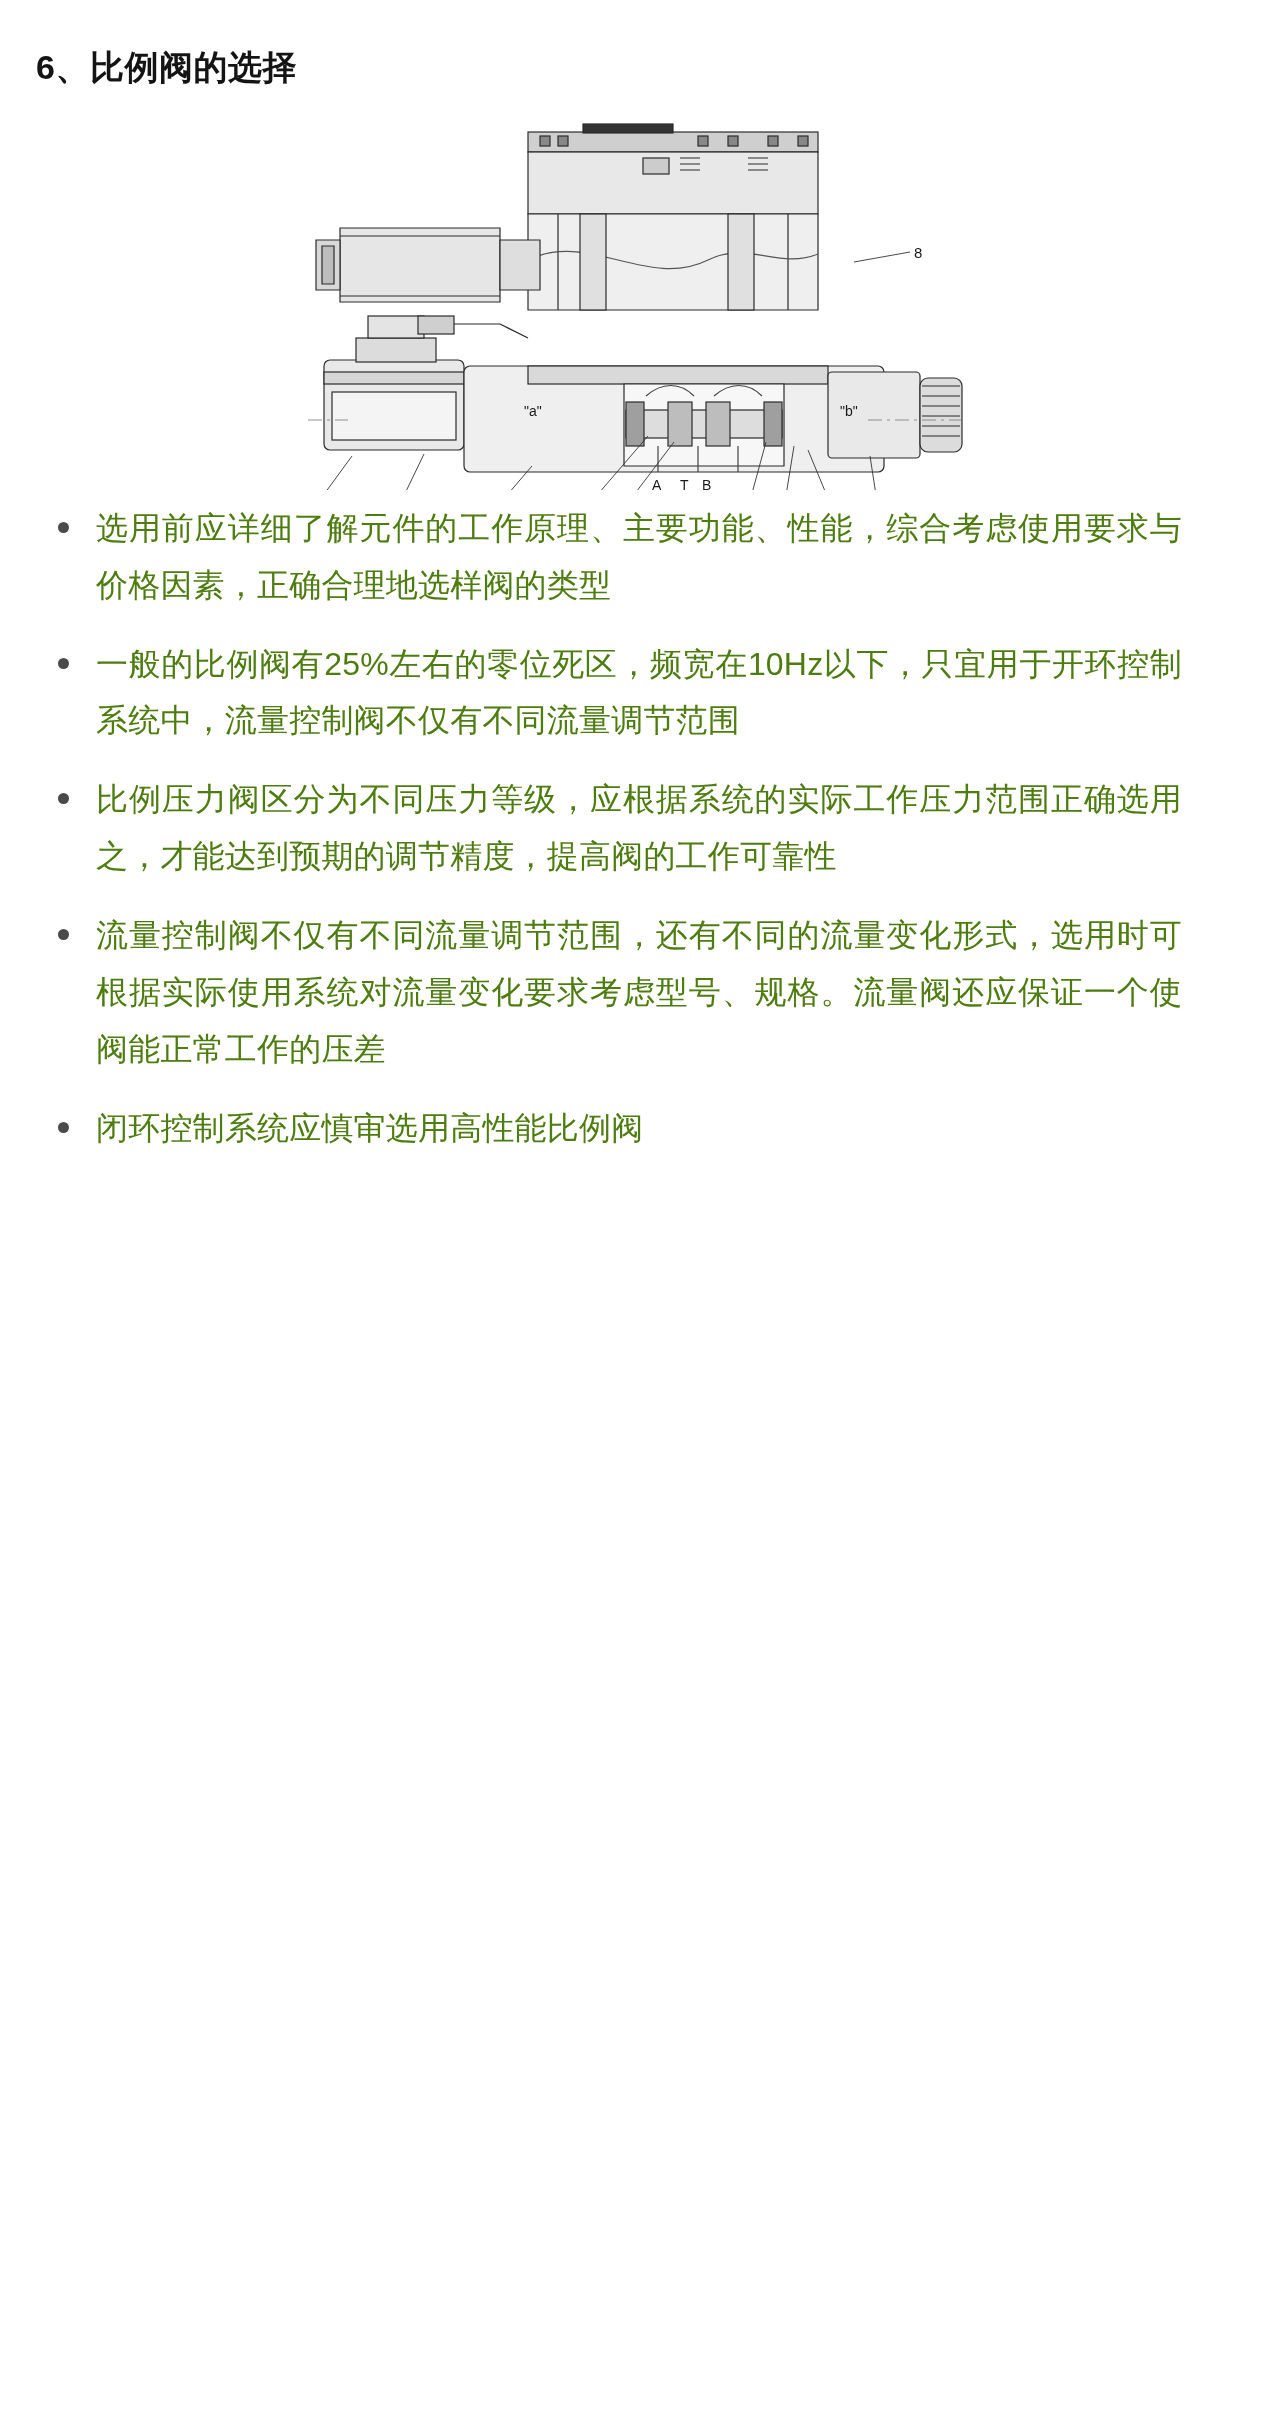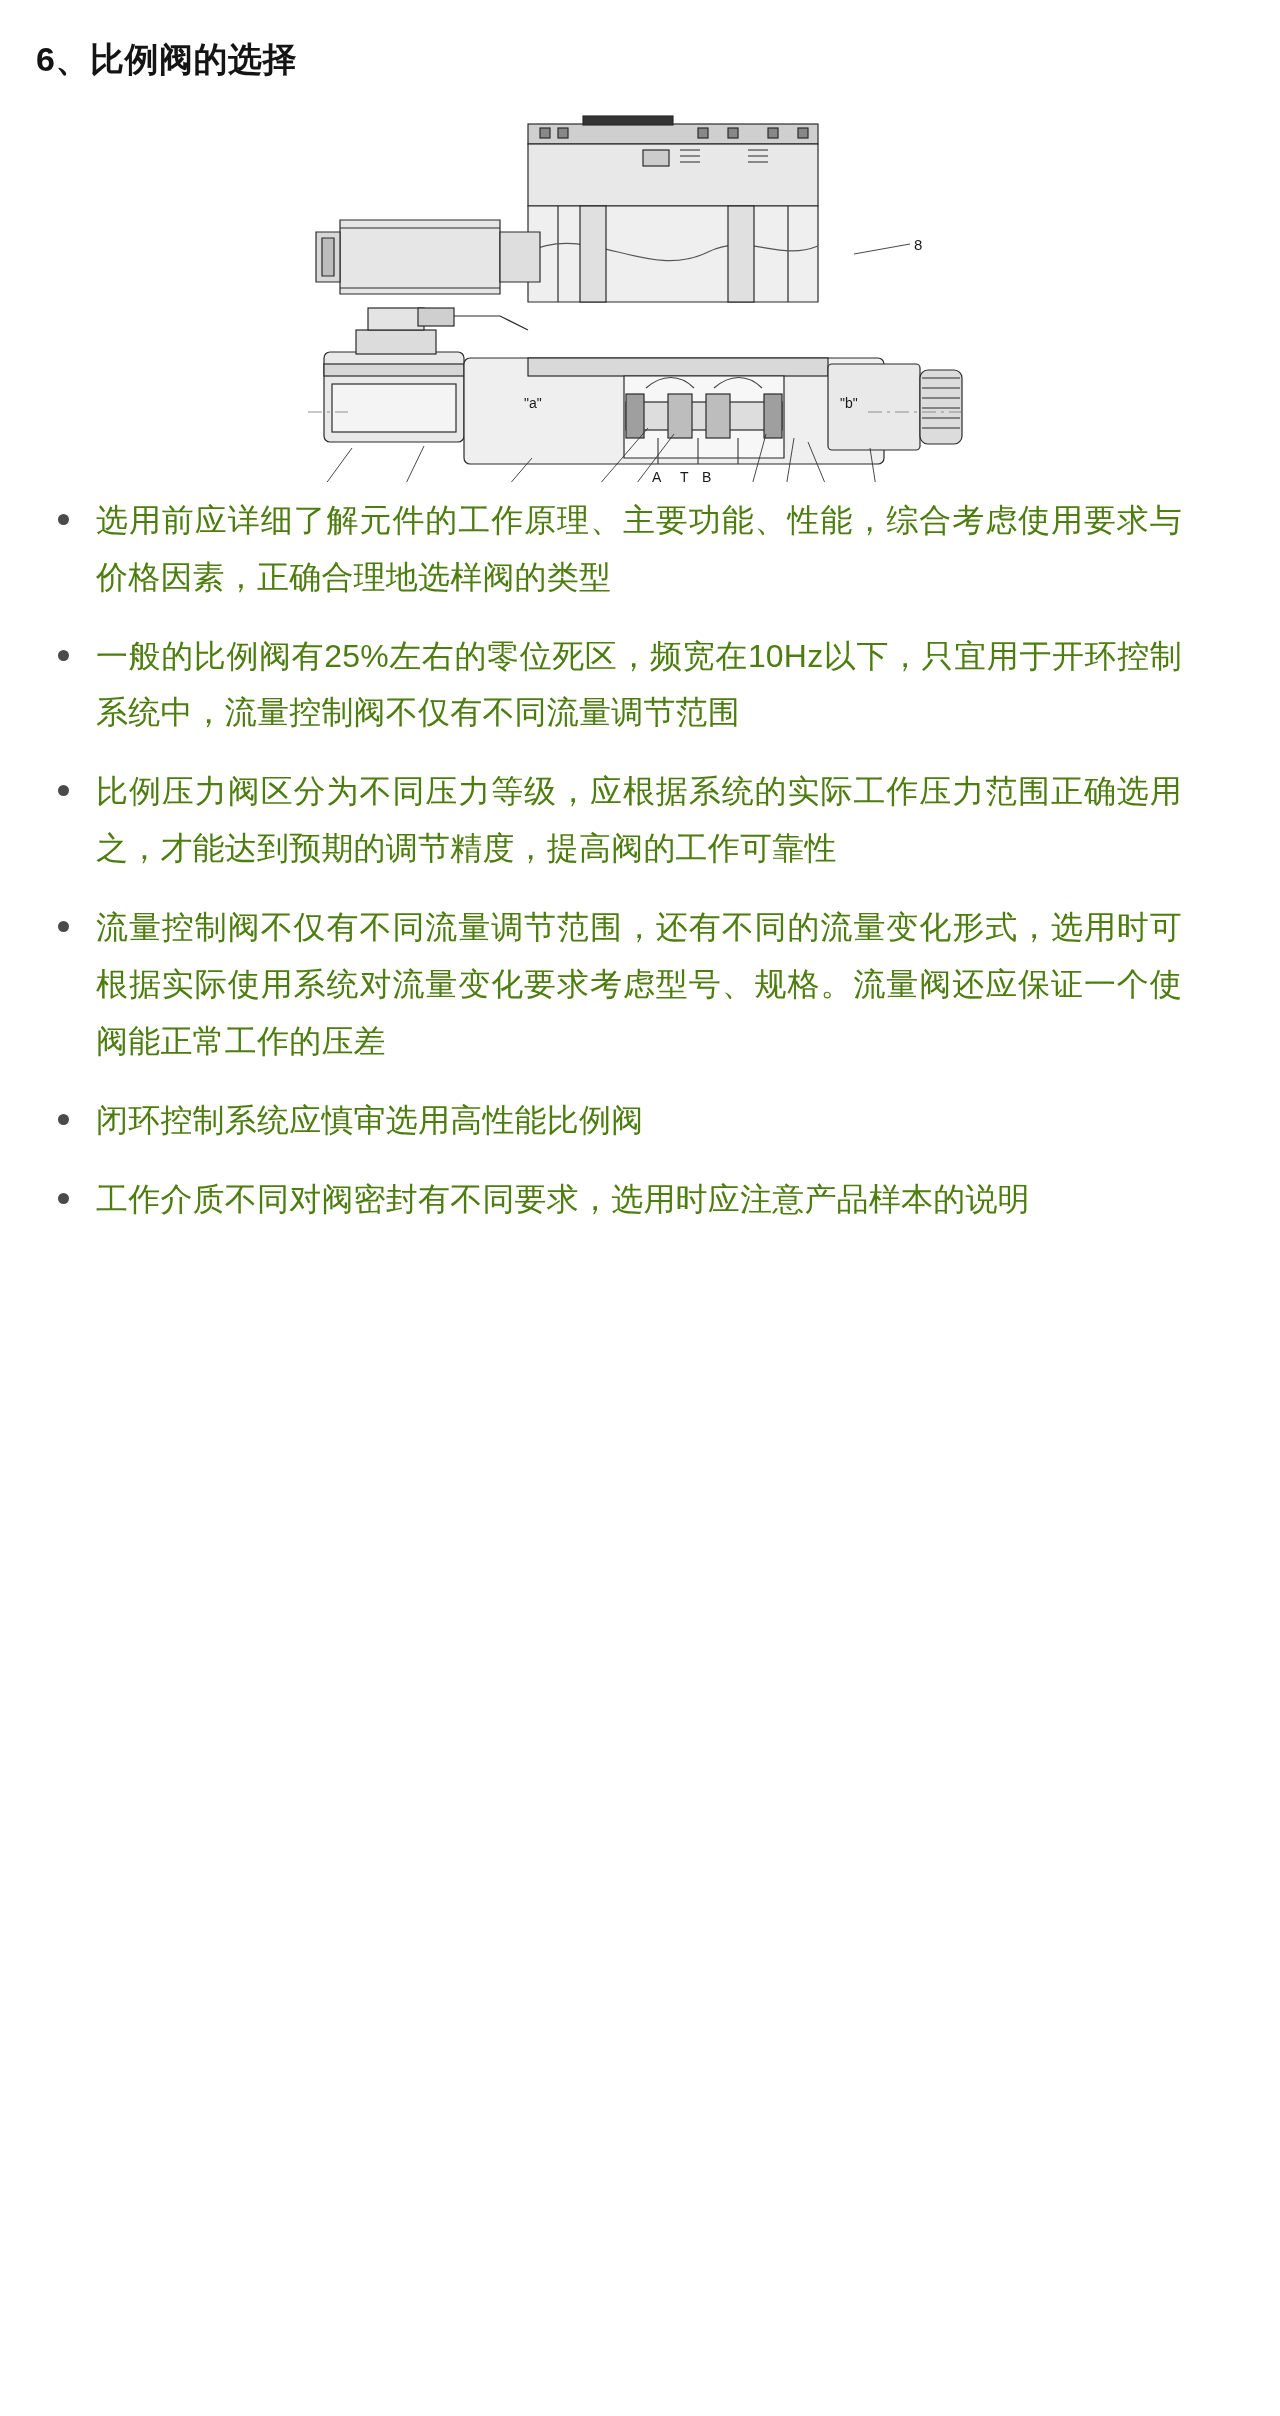--- a/index.html
+++ b/index.html
@@ -10,20 +10,21 @@
   body {
     width: 1280px;
     font-family: "Liberation Sans", "DejaVu Sans", sans-serif;
     color: #1a1a1a;
     -webkit-font-smoothing: antialiased;
   }
   .page {
     width: 1216px;
     box-sizing: border-box;
     padding: 28px 34px 60px 34px;
+    margin-top: 8px;
   }
   .heading {
     font-size: 34px;
     font-weight: bold;
     letter-spacing: 0.5px;
     color: #141414;
     margin: 8px 0 18px 2px;
     line-height: 1.4;
   }
   .figure {
@@ -183,19 +184,15 @@
       <span class="bullet-text">比例压力阀区分为不同压力等级，应根据系统的实际工作压力范围正确选用之，才能达到预期的调节精度，提高阀的工作可靠性</span>
     </li>
     <li class="bullet-item">
       <span class="dot"></span>
       <span class="bullet-text">流量控制阀不仅有不同流量调节范围，还有不同的流量变化形式，选用时可根据实际使用系统对流量变化要求考虑型号、规格。流量阀还应保证一个使阀能正常工作的压差</span>
     </li>
     <li class="bullet-item">
       <span class="dot"></span>
       <span class="bullet-text">闭环控制系统应慎审选用高性能比例阀</span>
     </li>
-    <li class="bullet-item">
-      <span class="dot"></span>
-      <span class="bullet-text">工作介质不同对阀密封有不同要求，选用时应注意产品样本的说明</span>
-    </li>
   </ul>
 
 </div>
 
 </body></html>

